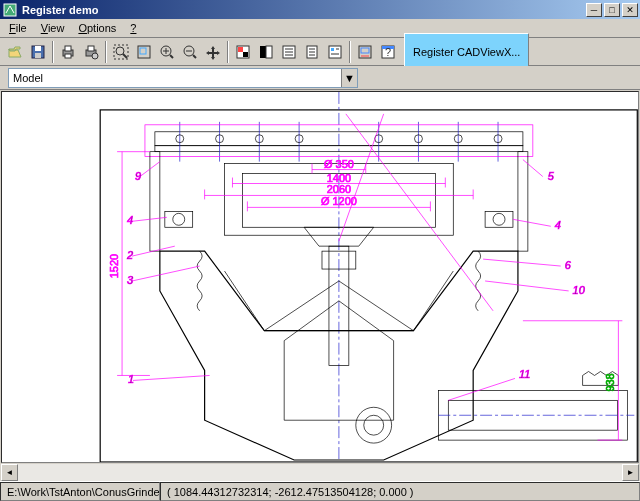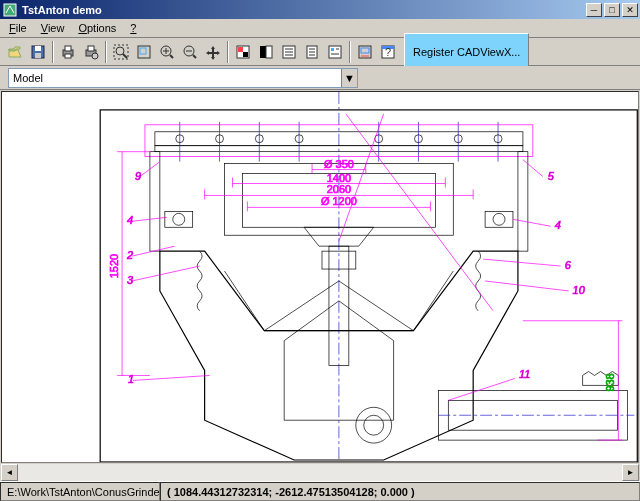--- a/index.html
+++ b/index.html
@@ -31,21 +31,21 @@
   .cad { position:absolute; left:0; top:0; width:100%; height:100%; }
 
   .scroll-h { height:17px; background:#d4d0c8; display:flex; align-items:center; margin:0 1px; }
   .scroll-h .sbtn { width:17px; height:17px; background:#d4d0c8; border:1px solid #808080; border-top-color:#fff; border-left-color:#fff; display:flex; align-items:center; justify-content:center; font-size:8px; }
   .scroll-h .strack { flex:1; height:17px; background: repeating-conic-gradient(#d4d0c8 0% 25%, #fff 0% 50%) 50% / 2px 2px; position:relative; }
 
   .statusbar { height:20px; background:#d4d0c8; border-top:1px solid #fff; display:flex; align-items:stretch; }
   .statusbar .pane { border:1px inset #808080; padding:2px 6px; white-space:nowrap; overflow:hidden; display:flex; align-items:center; }
   .statusbar .pane.p1 { width:160px; }
   .statusbar .pane.p2 { width:200px; }
-  .statusbar .pane.p3 { flex:1;font-weight:bold; }
+  .statusbar .pane.p3 { flex:1; }
 
   svg .black { stroke:#000; fill:none; }
   svg .mag { stroke:#f0f; fill:none; }
   svg .blue { stroke:#22c; fill:none; }
   svg .green { stroke:#0a0; fill:none; }
   svg .dash { stroke-dasharray: 12 3 3 3; }
   svg .thin { stroke-width:0.7; }
   svg .med { stroke-width:1.2; }
   svg .hatch { stroke:#c8934a; stroke-width:0.6; }
   svg text { font-family: Arial; }
@@ -53,21 +53,21 @@
 </head>
 <body>
 
 <div class="titlebar">
   <span class="icon">
     <svg width="14" height="14">
         <rect x="1" y="1" width="12" height="12" fill="#4a7" stroke="#fff"></rect>
         <path d="M3 10 L7 3 L11 10" stroke="#fff" fill="none"></path>
       </svg>
   </span>
-  <span class="title">TstAnton demo</span>
+  <span class="title">Register demo</span>
   <span class="wbtn">─</span>
   <span class="wbtn">□</span>
   <span class="wbtn">✕</span>
 </div>
 
 <div class="menubar">
   <span class="mitem"><u>F</u><span></span>ile</span>
   <span class="mitem"><u>V</u>iew</span>
   <span class="mitem"><u>O</u>ptions</span>
   <span class="mitem"><u>?</u></span>

